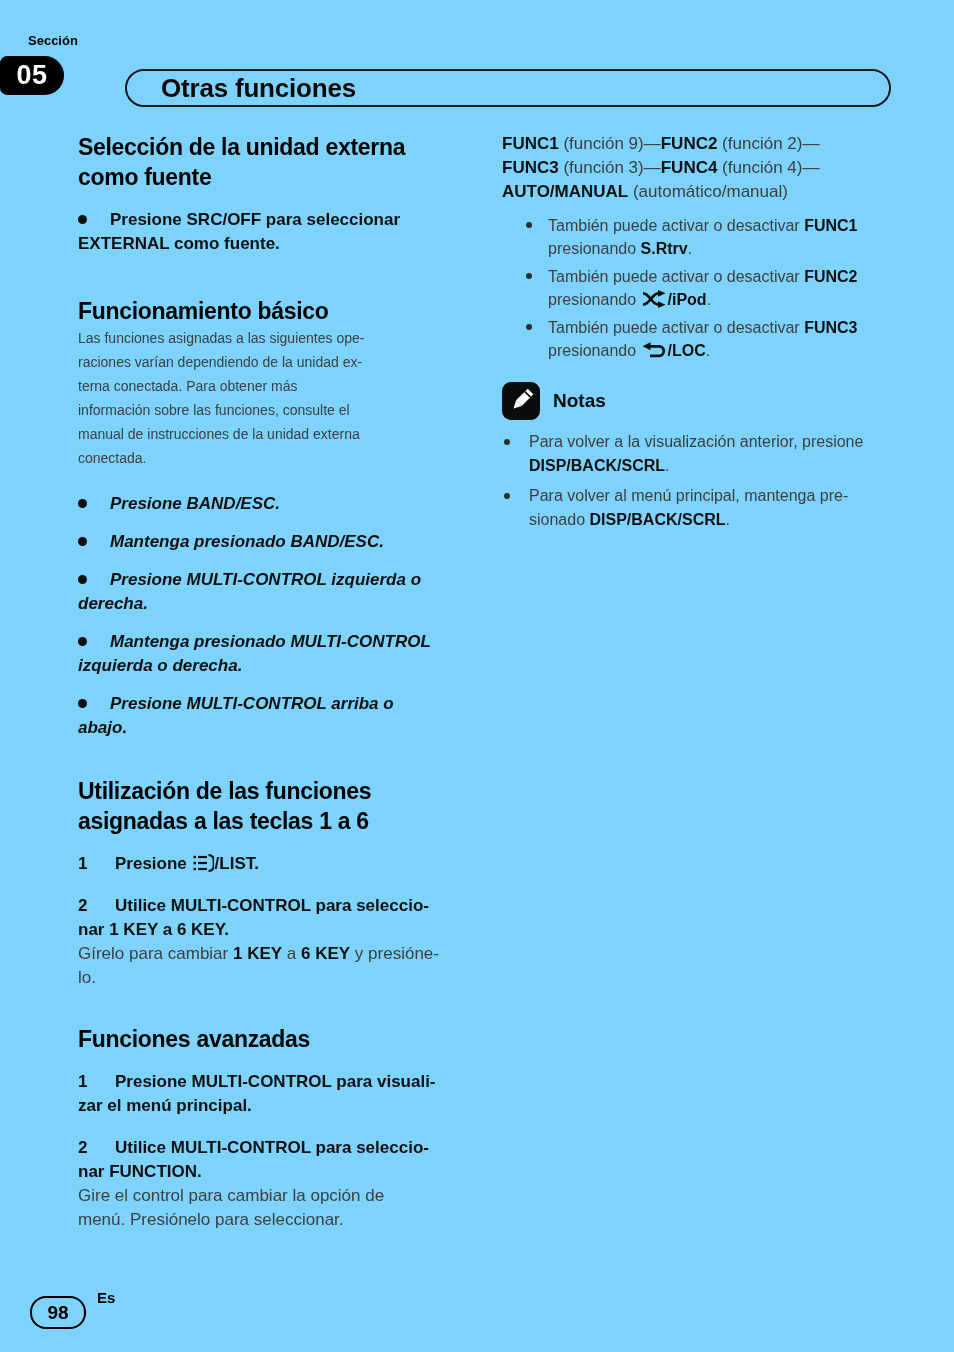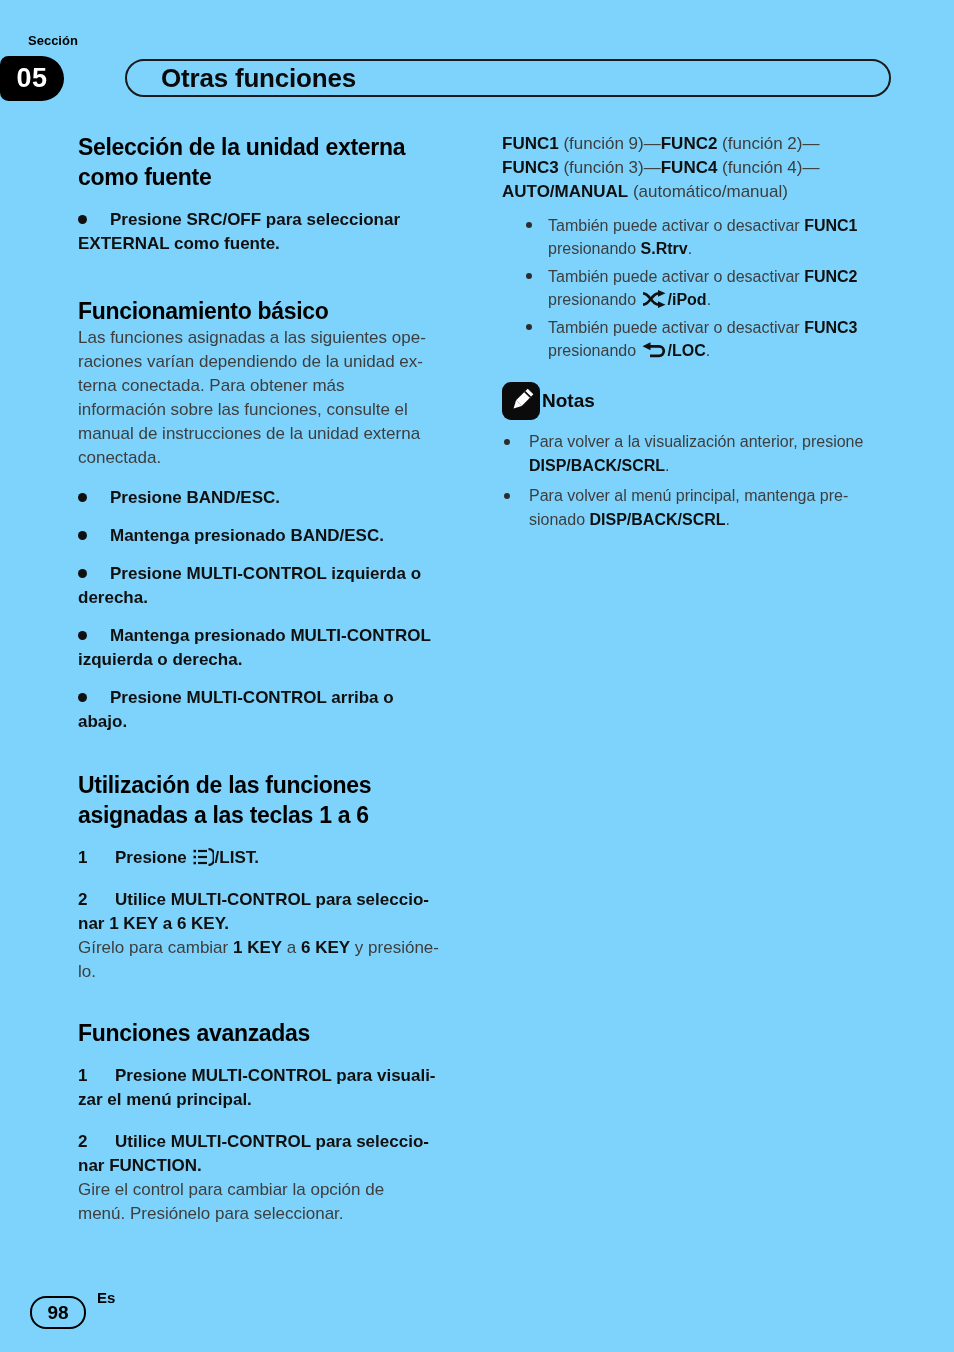--- a/index.html
+++ b/index.html
@@ -1,50 +1,50 @@
 <!DOCTYPE html>
 <html><head>
 <meta charset="utf-8">
 <style>
   html,body{margin:0;padding:0;background:#ffffff;}
   .page{position:relative;width:954px;height:1352px;background:#7dd3fc;overflow:hidden;
         font-family:"Liberation Sans", sans-serif;color:#111;}
   
   .section-label{position:absolute;left:28px;top:33px;font-size:13px;font-weight:bold;color:#000;}
-  .section-badge{position:absolute;left:0;top:56px;width:64px;height:45px;background:#000;
+  .section-badge{position:absolute;left:0;top:56px;width:64px;height:39px;background:#000;
                  border-radius:9px 24px 24px 9px;display:flex;align-items:center;justify-content:center;}
   .section-badge span{color:#fff;font-size:27px;font-weight:bold;letter-spacing:0.5px;}
-  .title-bar{position:absolute;left:125px;top:59px;width:762px;height:34px;border:2px solid #1a1a1a;
+  .title-bar{position:absolute;left:125px;top:69px;width:762px;height:34px;border:2px solid #1a1a1a;
              border-radius:19px;display:flex;align-items:center;}
   .title-bar h1{margin:0 0 0 34px;font-size:26px;font-weight:bold;letter-spacing:-0.2px;color:#0a0a0a;}
   
   .col{position:absolute;top:132px;}
   .col-left{left:78px;width:384px;}
   .col-right{left:502px;width:392px;}
   .h2{margin:0;font-size:23px;font-weight:bold;line-height:30px;color:#000;letter-spacing:-0.3px;white-space:pre-line;}
   .mt40{margin-top:40px;} .mt36{margin-top:36px;} .mt34{margin-top:34px;}
-  .mt22{margin-top:16px;} .mt18{margin-top:18px;}
+  .mt22{margin-top:22px;font-style:italic;} .mt18{margin-top:18px;}
   .mt16{margin-top:16px;} .mt14{margin-top:14px;} .mt8{margin-top:8px;}
-  .para{margin:0;font-size:17px;line-height:24px;color:#3e3e3e;white-space:pre-line;}
+  .para{margin:0;font-size:14px;line-height:24px;color:#3e3e3e;white-space:pre-line;}
   .b{font-weight:bold;color:#101010;white-space:pre-line;}
   .n{font-weight:normal;color:#3e3e3e;white-space:pre-line;}
   .bullet{font-size:17px;line-height:24px;}
   .bullet + .bullet{margin-top:14px;}
   .dot{display:inline-block;width:9px;height:9px;border-radius:50%;background:#101010;
        margin-right:23px;position:relative;top:-1px;}
   .step{font-size:17px;line-height:24px;font-weight:bold;color:#101010;}
   .num{display:inline-block;min-width:37px;font-weight:bold;color:#101010;}
   .stepbody{margin:0;font-size:17px;line-height:24px;}
   
   .funcline{margin:0;font-size:17px;line-height:24px;}
   .subbullets{margin-top:10px;}
   .sub-bullet{position:relative;padding-left:46px;font-size:16px;line-height:23px;margin-bottom:5px;}
   .sub-bullet .sdot{position:absolute;left:24px;top:8px;width:6px;height:6px;border-radius:50%;background:#2c2c2c;}
   .notes-head{margin-top:20px;display:flex;align-items:center;}
-  .notes-label{font-size:19px;font-weight:bold;color:#0a0a0a;margin-left:2px;}
+  .notes-label{font-size:19px;font-weight:bold;color:#0a0a0a;margin-left:13px;}
   .notes{margin-top:10px;}
   .note{position:relative;padding-left:27px;font-size:16px;line-height:24px;margin-bottom:6px;}
   .note .sdot{position:absolute;left:2px;top:9px;width:6px;height:6px;border-radius:50%;background:#2c2c2c;}
   
   .icn{vertical-align:-3px;margin:0 1px;}
   .endsq{display:inline-block;width:13px;height:13px;border:2px solid #1a1a1a;border-radius:4px;
          position:relative;top:2px;margin-left:3px;}
   .endsq i{position:absolute;left:2.5px;top:2.5px;right:2.5px;bottom:2.5px;background:#1a1a1a;}
   
   .page-num{position:absolute;left:30px;top:1282px;width:52px;height:29px;border:2px solid #000;

